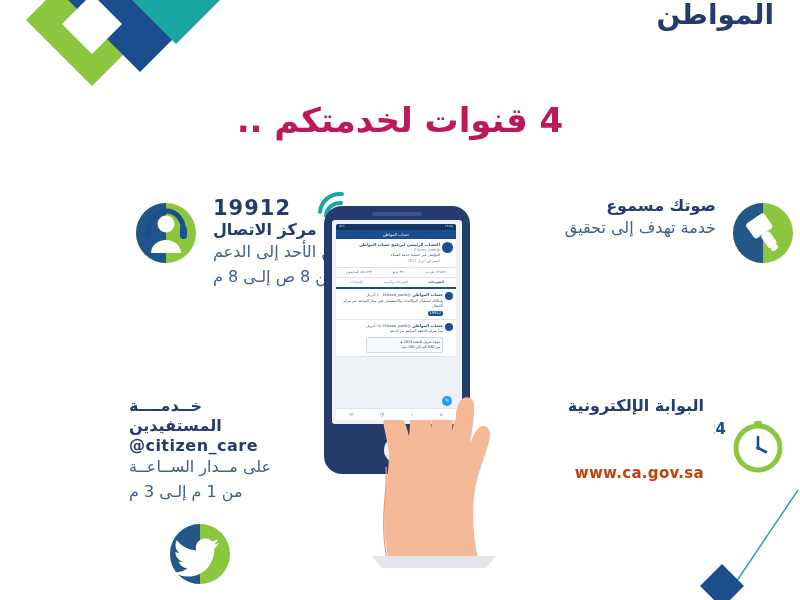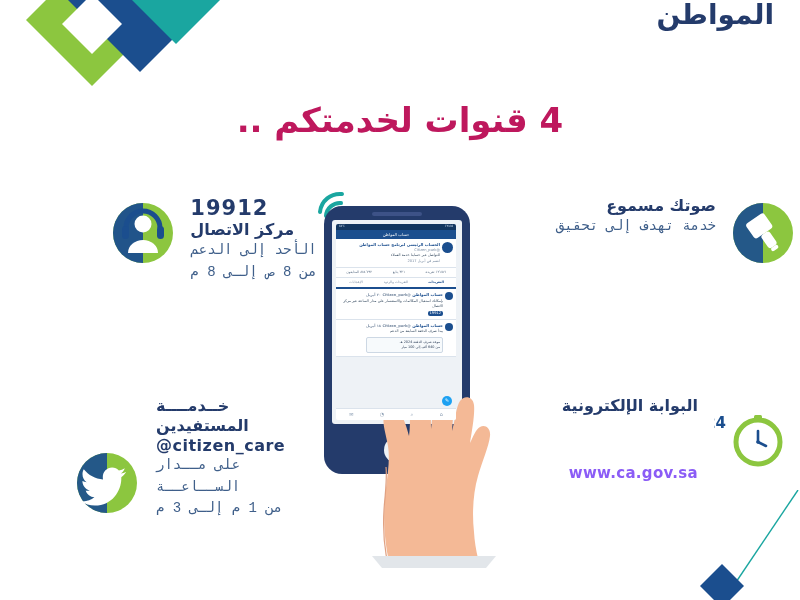--- a/index.html
+++ b/index.html
@@ -67,36 +67,35 @@
     direction: rtl;
   }
   .title-line {
     font-size: 16px;
     font-weight: bold;
     color: #243b6b;
     line-height: 1.25;
     letter-spacing: 1px;
   }
   .sub-line {
-    font-size: 14px;
+    font-size: 16px;
     color: #3f5f8a;
     line-height: 1.55;
     letter-spacing: 0.5px;
-    font-family: Liberation Mono, monospace;
   }
   .num-line {
     font-size: 21px;
     font-weight: bold;
     color: #243b6b;
     letter-spacing: 1px;
   }
   .url-line {
     font-size: 15px;
     font-weight: bold;
-    color: #8b5cf6;
+    color: #c2410c;
     letter-spacing: 0.3px;
     direction: ltr;
     margin-top: 48px;
   }
   .handle-line {
     font-size: 16px;
     font-weight: bold;
     color: #243b6b;
     direction: ltr;
     letter-spacing: 0.5px;
@@ -109,42 +108,42 @@
     display: flex;
     flex-direction: row;
     align-items: flex-start;
     gap: 10px;
   }
   #block-call .text-col { text-align: left; }
 
   #block-twitter {
     top: 396px; left: 70px;
     display: flex;
-    flex-direction: row;
-    align-items: flex-end;
+    flex-direction: column;
+    align-items: center;
     gap: 12px;
   }
   #block-twitter .text-col { text-align: left; }
 
   #block-voice {
     top: 196px; left: 540px;
     display: flex;
     flex-direction: row-reverse;
     align-items: flex-start;
     gap: 10px;
     justify-content: flex-end;
   }
   #block-voice .text-col { text-align: right; }
 
   #block-portal {
     top: 396px; left: 528px;
     display: flex;
     flex-direction: row-reverse;
-    align-items: center;
-    gap: 16px;
+    align-items: flex-end;
+    gap: 10px;
     justify-content: flex-end;
   }
   #block-portal .text-col { text-align: right; }
 
   
   #center-illustration {
     position: absolute;
     left: 276px;
     top: 186px;
     width: 250px;

